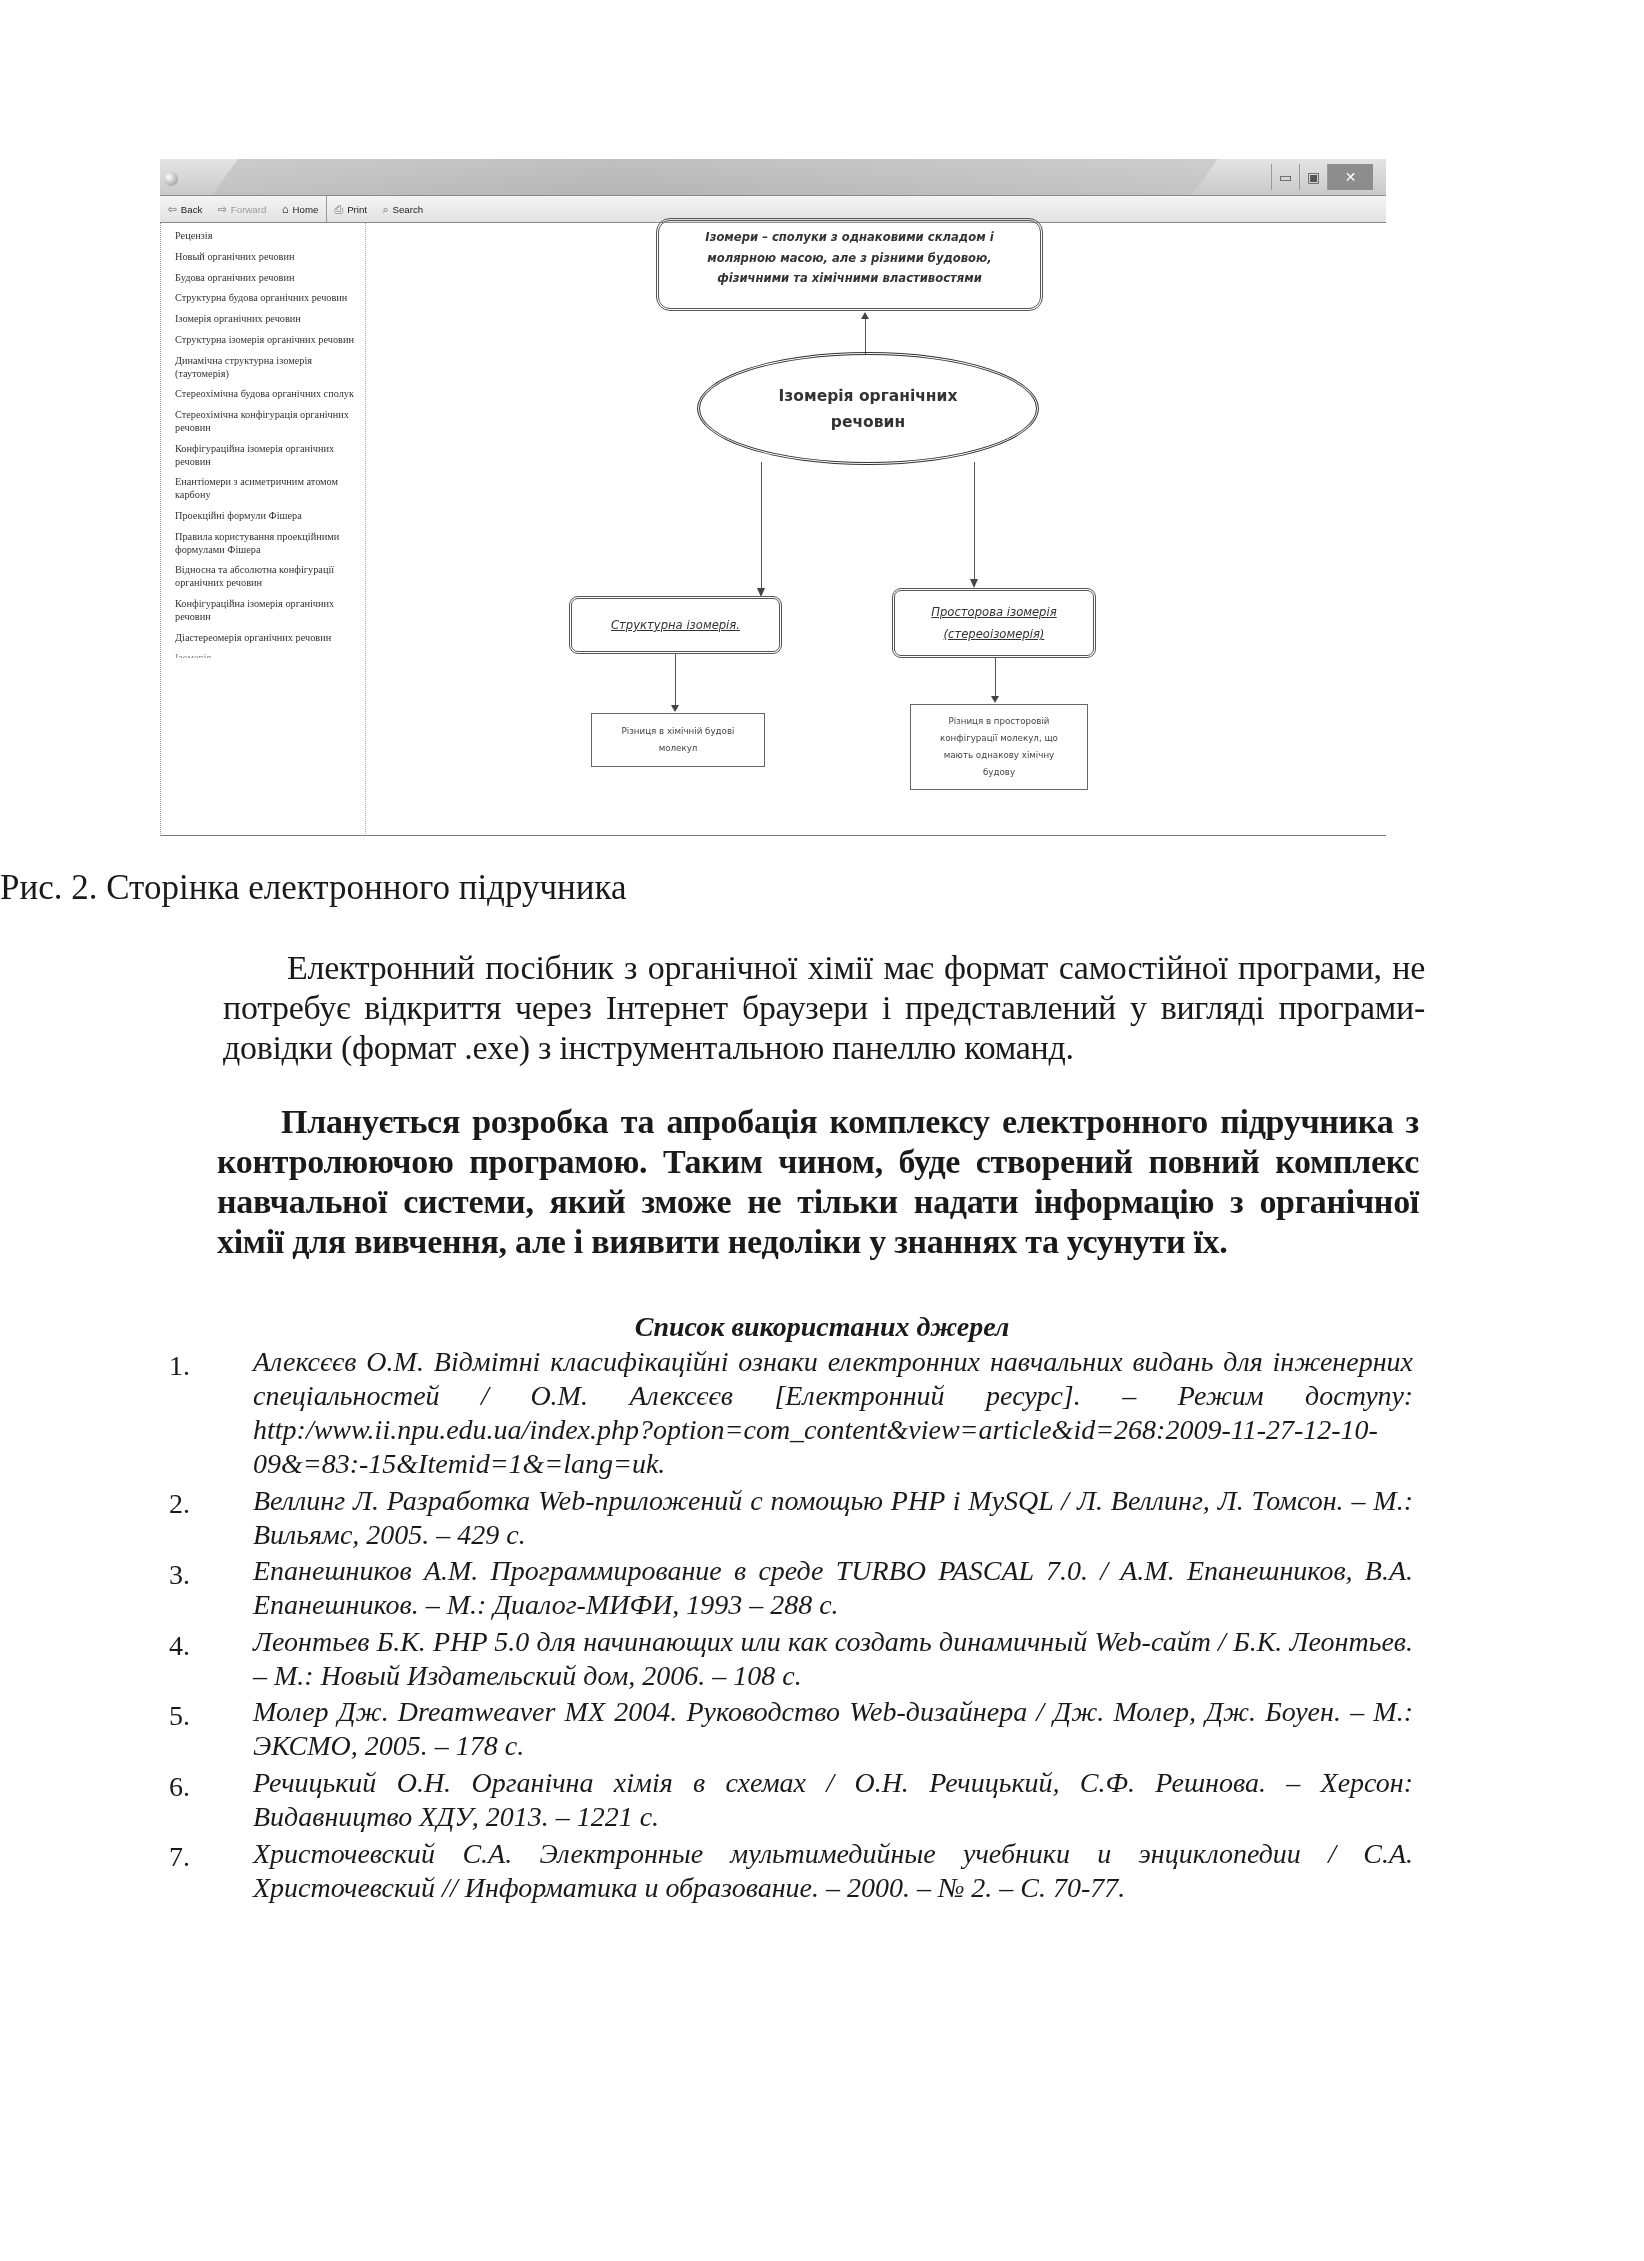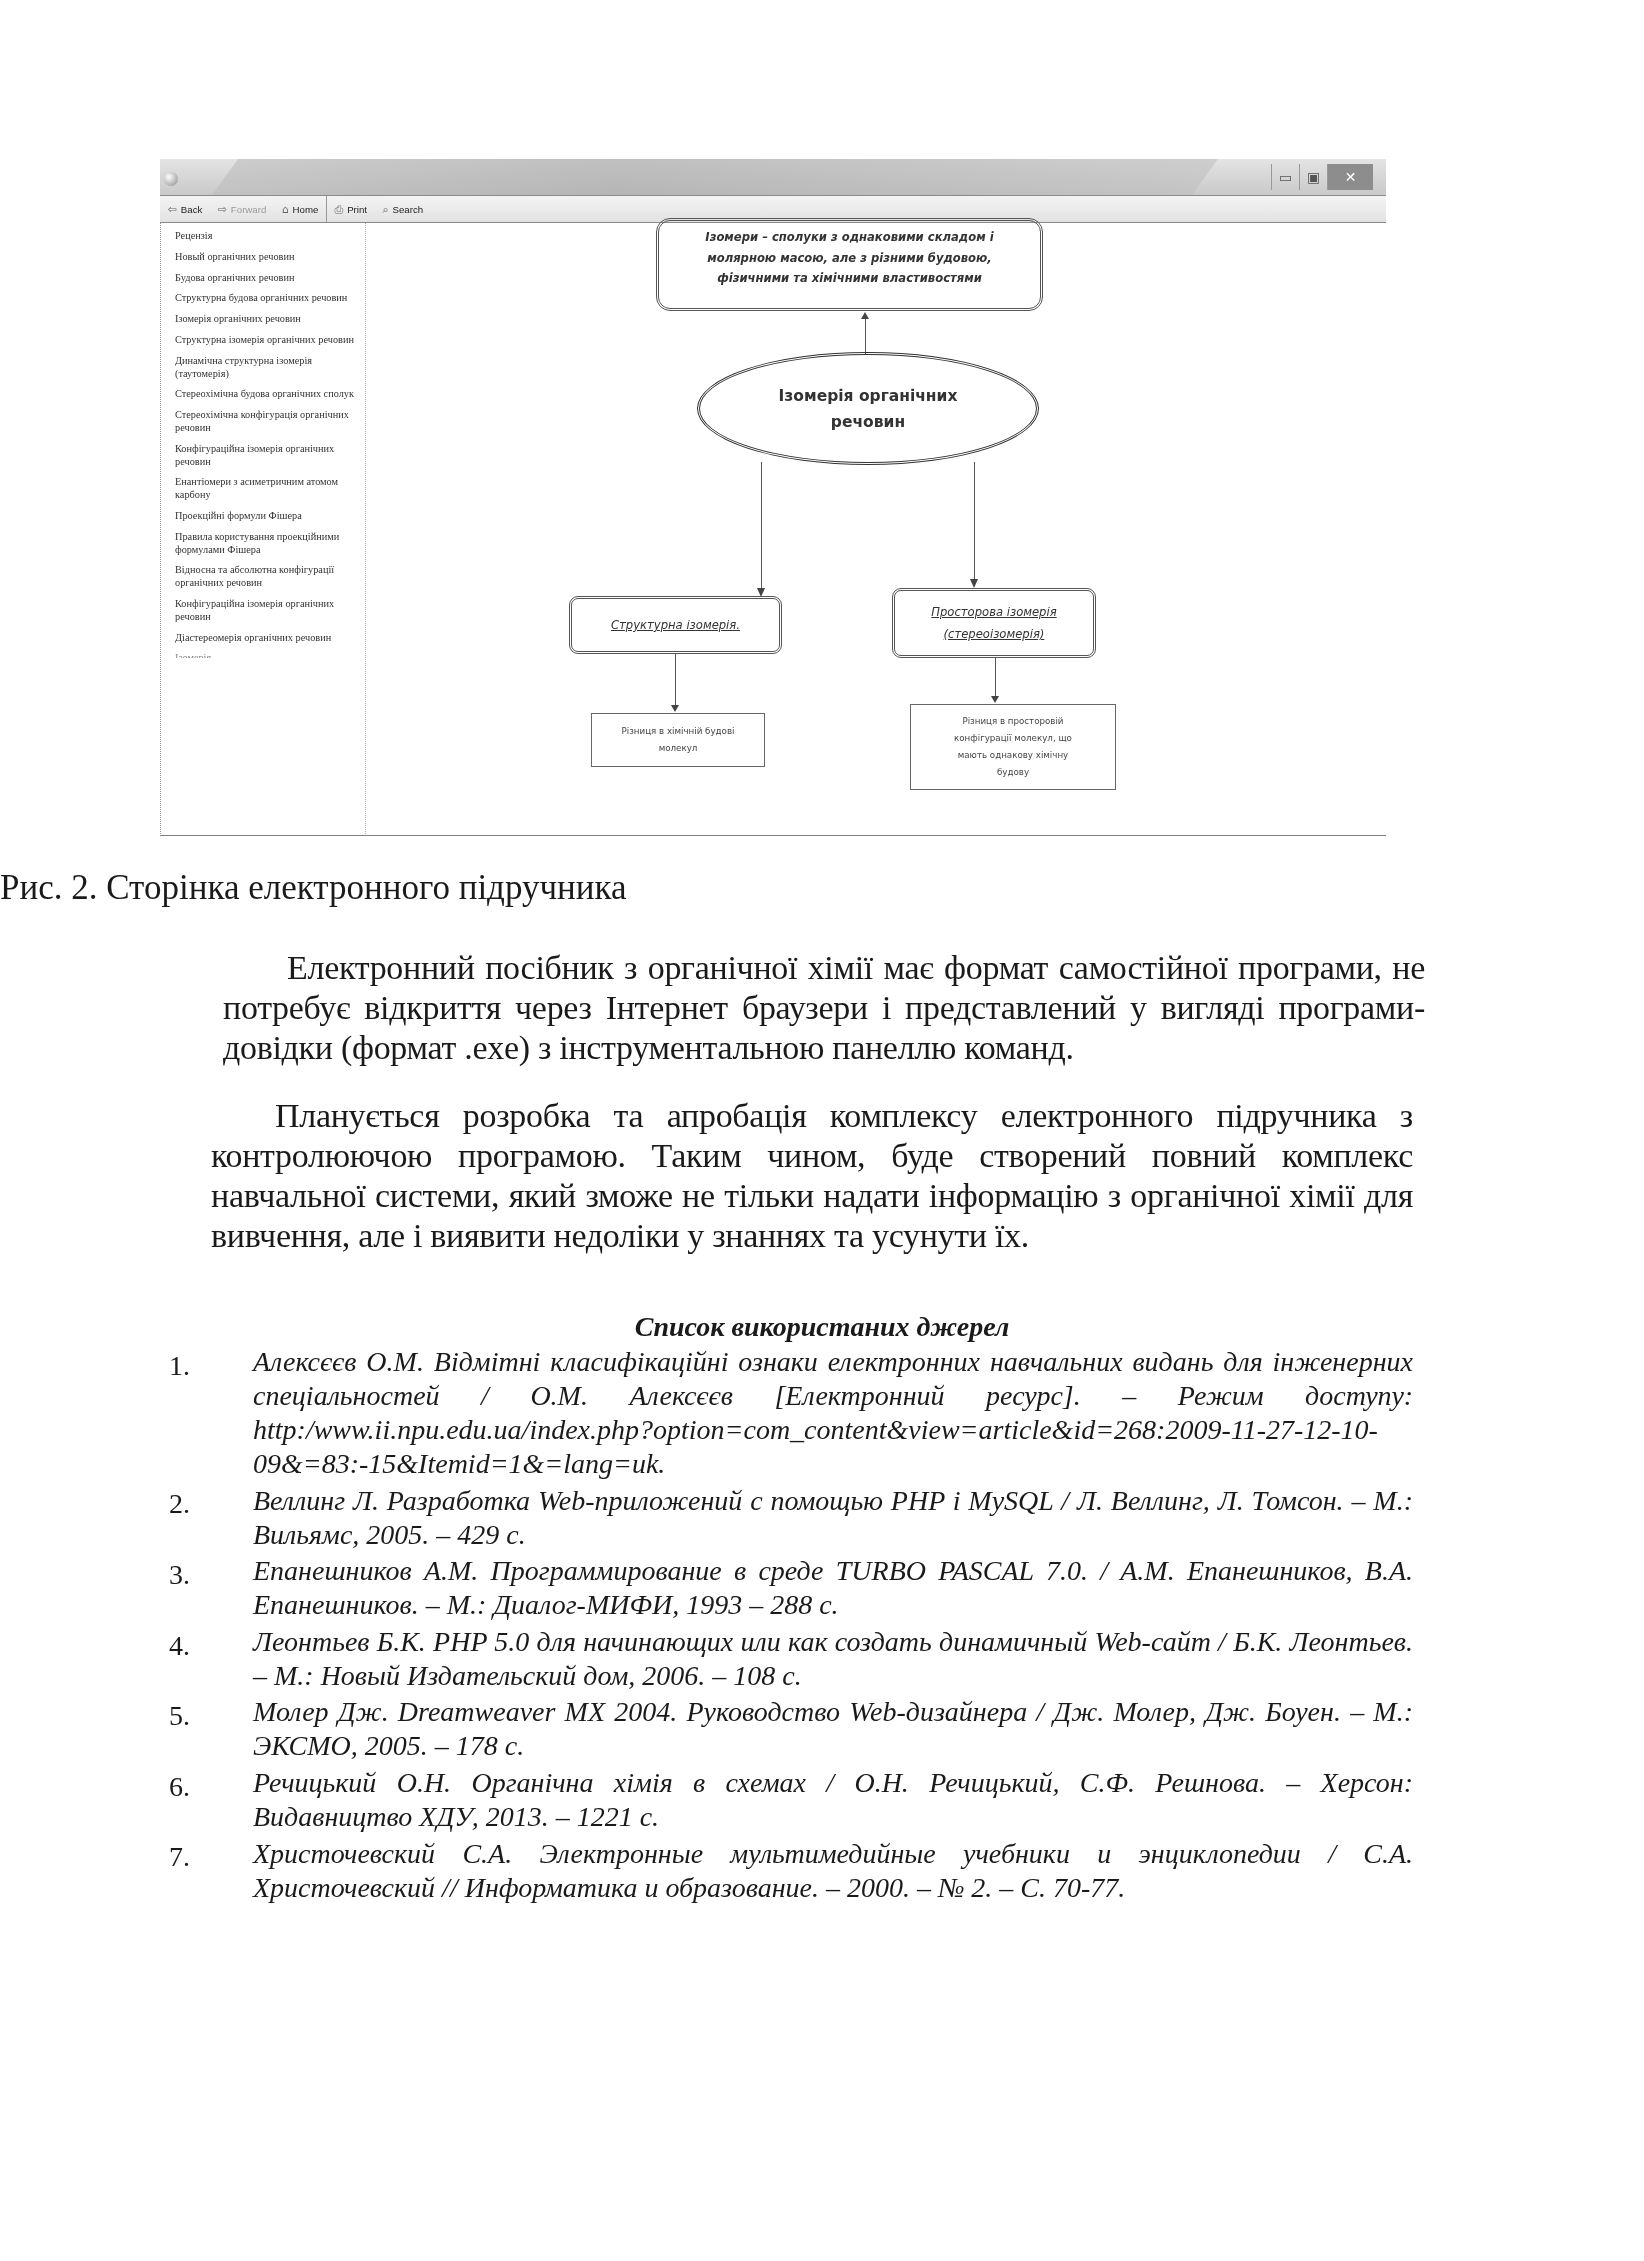--- a/index.html
+++ b/index.html
@@ -200,36 +200,36 @@
     <div class="arrow-head" style="left:303px; top:482px; border-top:7.7px solid #444;"></div>
     <div class="line" style="left:627px; top:435px; width:1.3px; height:41px;"></div>
     <div class="arrow-head" style="left:623px; top:473px; border-top:7.7px solid #444;"></div>
 
     <div class="node leaf-box" style="left:223px; top:490px; width:174px; height:54px;">
       <div>
         <div>Різниця в хімічній будові</div>
         <div>молекул</div>
       </div>
     </div>
-    <div class="node leaf-box" style="left:542px; top:481px; width:206px; height:86px;">
+    <div class="node leaf-box" style="left:542px; top:481px; width:178px; height:86px;">
       <div>
         <div>Різниця в просторовій</div>
         <div>конфігурації молекул, що</div>
         <div>мають однакову хімічну</div>
         <div>будову</div>
       </div>
     </div>
   </div>
   <div class="bottom-rule"></div>
 </div>
 
 <div class="caption">Рис. 2. Сторінка електронного підручника</div>
 
 <p class="para para1" style="margin:12px;">Електронний посібник з органічної хімії має формат самостійної програми, не потребує відкриття через Інтернет браузери і представлений у вигляді програми-довідки (формат .exe) з інструментальною панеллю команд.</p>
-<p class="para para2" style="margin:0;">Планується розробка та апробація комплексу електронного підручника з контролюючою програмою. Таким чином, буде створений повний комплекс навчальної системи, який зможе не тільки надати інформацію з органічної хімії для вивчення, але і виявити недоліки у знаннях та усунути їх.</p>
+<p class="para para2" style="margin:6px;font-weight:bold;">Планується розробка та апробація комплексу електронного підручника з контролюючою програмою. Таким чином, буде створений повний комплекс навчальної системи, який зможе не тільки надати інформацію з органічної хімії для вивчення, але і виявити недоліки у знаннях та усунути їх.</p>
 
 <div class="refs-title">Список використаних джерел</div>
 <ol class="refs">
   <li class="ref">
     <span class="ref-num">1.</span>
     <span class="ref-text">Алексєєв О.М. Відмітні класифікаційні ознаки електронних навчальних видань для інженерних спеціальностей / О.М. Алексєєв [Електронний ресурс]. – Режим доступу: http:/www.ii.npu.edu.ua/index.php?option=com_content&amp;view=article&amp;id=268:2009-11-27-12-10-09&amp;=83:-15&amp;Itemid=1&amp;=lang=uk.</span>
   </li>
   <li class="ref">
     <span class="ref-num">2.</span>
     <span class="ref-text">Веллинг Л. Разработка Web-приложений с помощью PHP і MySQL / Л. Веллинг, Л. Томсон. – М.: Вильямс, 2005. – 429 с.</span>

